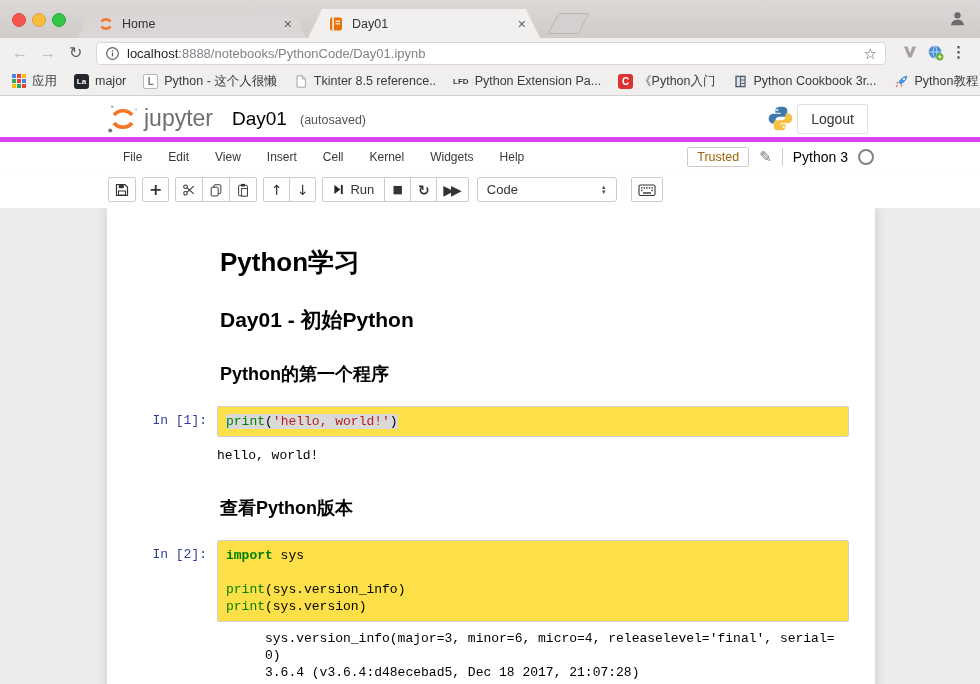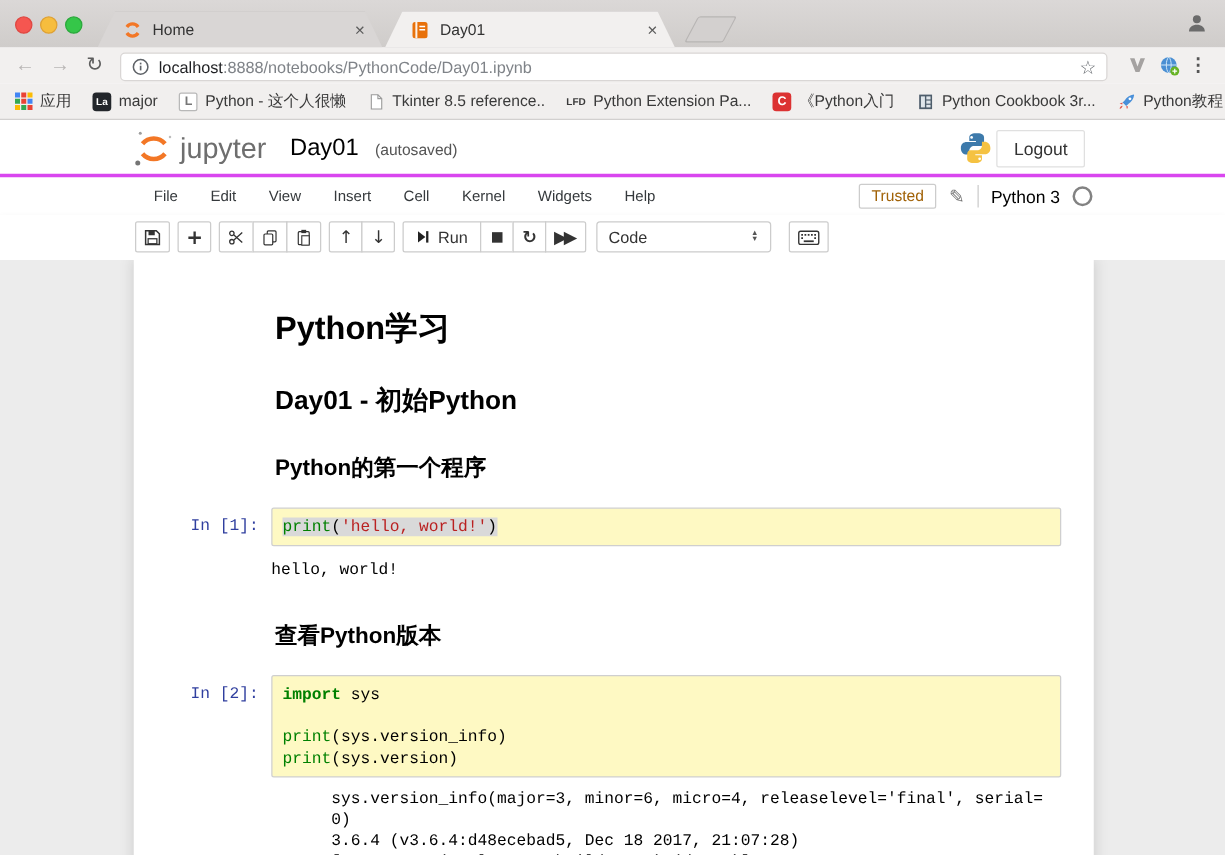--- a/index.html
+++ b/index.html
@@ -53,21 +53,21 @@
   .badge{width:15px;height:15px;border-radius:3px;display:flex;align-items:center;
     justify-content:center;font-weight:bold;}
   .badge.layui{background:#23262b;color:#fff;font-size:8px;}
   .badge.lbk{background:#fff;border:1px solid #b8b8b8;color:#777;font-size:10px;
     width:13px;height:13px;border-radius:2px;}
   .badge.csdn{background:#dc3232;color:#fff;font-size:10px;}
   .lfd{font-size:8px;font-weight:bold;color:#3a3a3a;letter-spacing:0;}
 
   
   .jheader{position:absolute;top:96px;left:0;right:0;height:46px;background:#fff;
-    border-bottom:3px solid #d946ef;box-sizing:border-box;}
+    border-bottom:5px solid #d946ef;box-sizing:border-box;}
   .jlogo{position:absolute;left:106px;top:6px;}
   .wordmark{position:absolute;left:144px;top:9px;font-size:23px;color:#6e6e6e;}
   .nbtitle{position:absolute;left:232px;top:12px;font-size:19px;color:#000;}
   .checkpoint{position:absolute;left:300px;top:17px;font-size:12.5px;color:#555;}
   .pylogo{position:absolute;right:186px;top:9px;}
   .logout{position:absolute;right:112px;top:8px;height:30px;box-sizing:border-box;
     padding:0 13px;border:1px solid #e0e0e0;border-radius:2px;background:#fff;
     font-size:14px;color:#333;display:flex;align-items:center;}
 
   
@@ -111,21 +111,21 @@
     box-shadow:0 0 10px 1px rgba(87,87,87,.2);box-sizing:border-box;padding-top:14px;}
   .nbc h1,.nbc h2,.nbc h3{margin:0 22px 0 113px;font-weight:bold;color:#000;}
   .nbc h1{font-size:26px;margin-top:23px;}
   .nbc h2{font-size:21px;margin-top:26px;}
   .nbc h3{font-size:18px;margin-top:28px;}
   .h3b{margin-top:32px !important;}
   .cellrow{display:flex;margin-top:20px;}
   .prompt{flex:none;width:110px;box-sizing:border-box;text-align:right;
     padding:7px 10px 0 16px;font-family:"Liberation Mono",monospace;font-size:13px;
     color:#303f9f;white-space:nowrap;}
-  .inputbox{flex:1;margin-right:26px;border:1px solid #cfcfcf;background:#fef9c3;
+  .inputbox{flex:1;margin-right:26px;border:1px solid #cfcfcf;background:#fde047;
     border-radius:2px;padding:6px 8px;font-family:"Liberation Mono",monospace;
     font-size:13px;line-height:17px;color:#000;}
   .codeline{min-height:17px;white-space:pre;}
   .seltext{background:#d9d9d9;}
   .cm-k{color:#008000;font-weight:bold;}
   .cm-b{color:#008000;}
   .cm-s{color:#ba2121;}
   .outputrow{display:flex;margin-top:10px;}
   .out2{margin-top:8px;gap:48px;}
   .outputtext{flex:1;margin-right:22px;font-family:"Liberation Mono",monospace;

